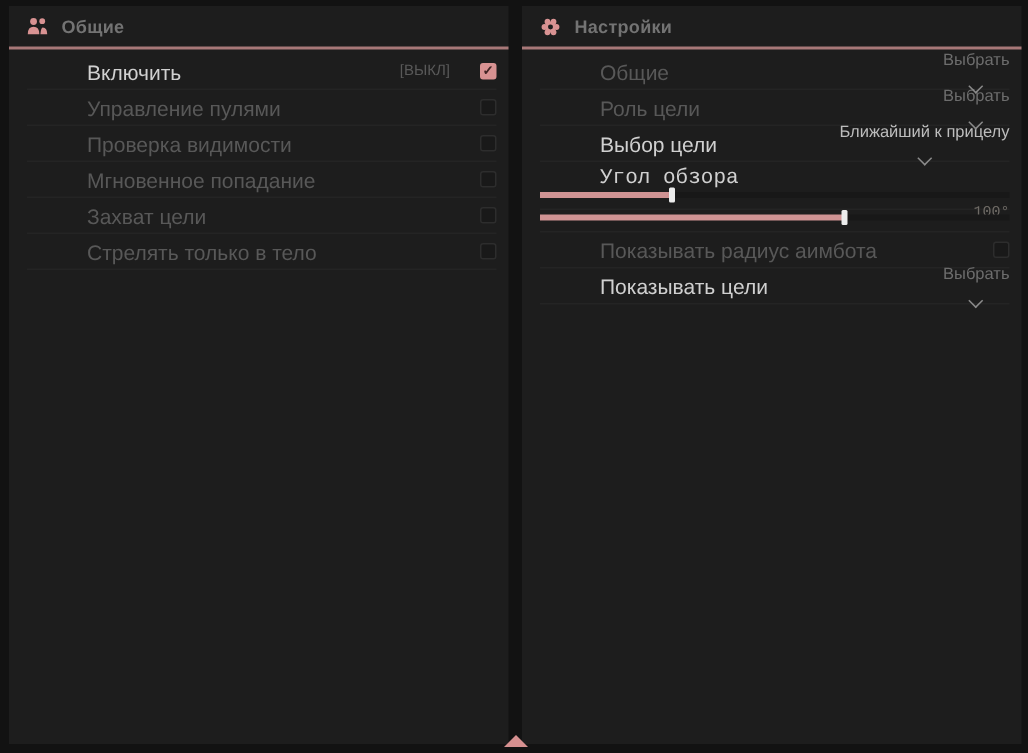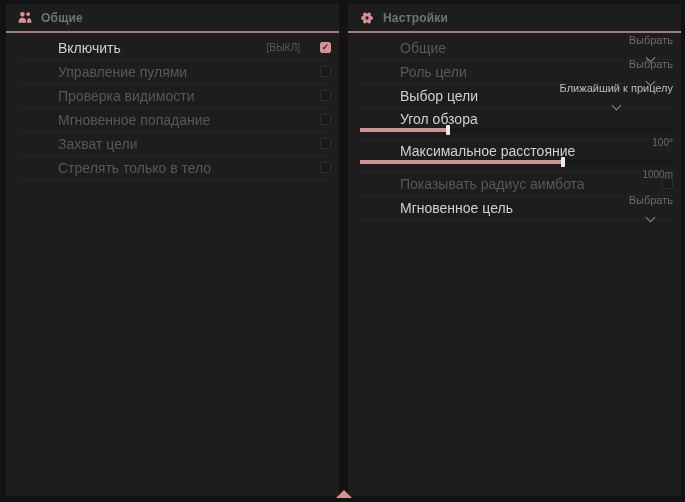--- a/index.html
+++ b/index.html
@@ -42,20 +42,21 @@
   .dropdown{display:flex;align-items:center;gap:12px;cursor:default;flex-direction:column;}
   .dd-value{font-size:11px;color:#6d6d6d;}
   .dropdown.bright .dd-value{color:#bdbdbd;}
   .chev{
     width:6px;height:6px;border-right:1.6px solid #8a8a8a;border-bottom:1.6px solid #8a8a8a;
     transform:rotate(45deg);margin-top:-4px;
   }
   .srow{
     margin:0 8px 0 12px;border-bottom:1px solid #242424;
     padding:2px 0 7px 0;
+    font-family:Liberation Mono, monospace;
   }
   .srow-top{display:flex;align-items:center;justify-content:space-between;height:17px;}
   .sval{font-size:10px;color:#6f6b66;margin-top:48px;}
   .track{position:relative;height:4px;background:#181818;margin-top:1px;}
   .fill{position:relative;height:4px;background:#cf9393;}
   .handle{
     position:absolute;right:-2px;top:-3px;width:4px;height:10px;
     background:#ececec;border-radius:1px;
   }
   .scroll-up{
@@ -167,38 +168,34 @@
         <span class="lbl">Угол обзора</span>
         <span class="sval">100°</span>
       </div>
       <div class="track">
         <div class="fill" style="width: 28%;">
           <span class="handle"></span>
         </div>
       </div>
     </div>
     <div class="srow">
-      <div class="srow-top">
-        <span class="lbl">Максимальное расстояние</span>
-        <span class="sval">1000m</span>
-      </div>
       <div class="track">
         <div class="fill" style="width: 65%;">
           <span class="handle"></span>
         </div>
       </div>
     </div>
     <div class="row dim">
       <span class="lbl">Показывать радиус аимбота</span>
       <span class="meta">
           <span class="checkbox"></span>
         </span>
     </div>
     <div class="row">
-      <span class="lbl">Мгновенное цель</span>
+      <span class="lbl">Показывать цели</span>
       <span class="dropdown">
         <span class="dd-value">Выбрать</span>
         <span class="chev"></span>
       </span>
     </div>
   </div>
 </div>
 
 <div class="scroll-up"></div>
 

